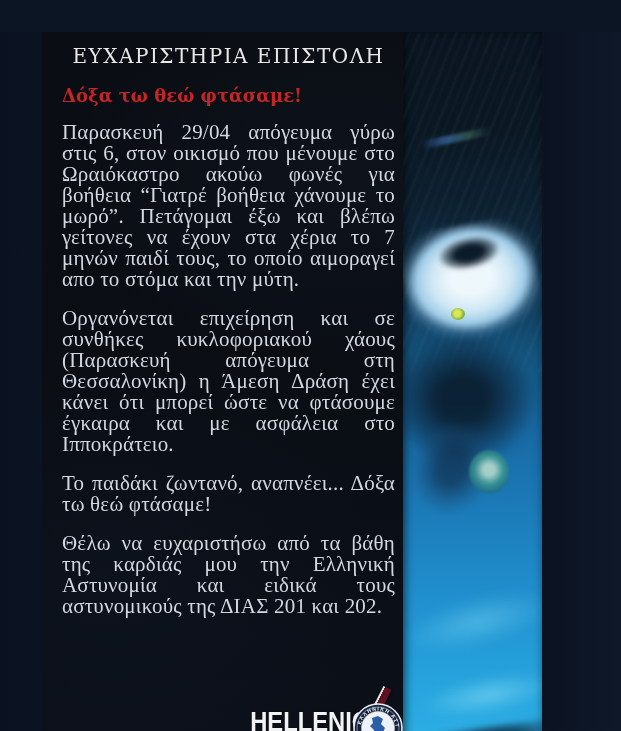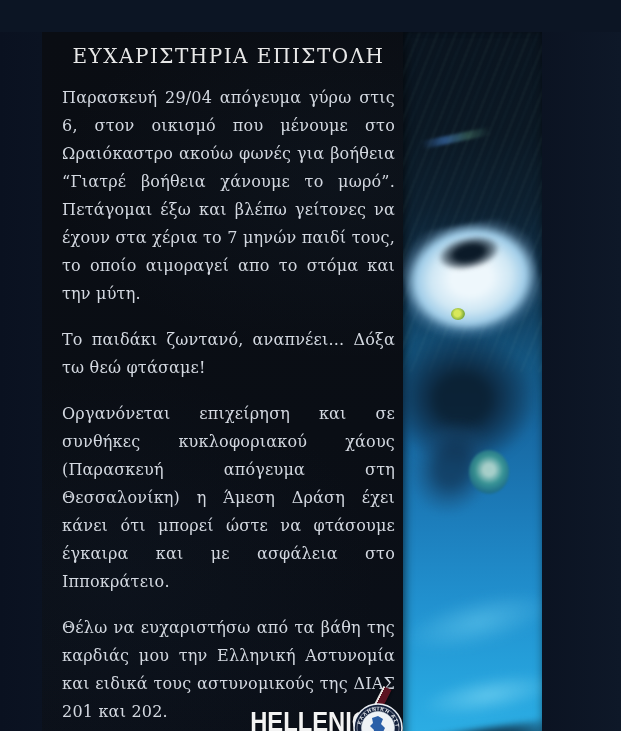--- a/index.html
+++ b/index.html
@@ -21,22 +21,22 @@
   .title{
     margin:0;padding-top:2px;text-align:center;
     font-size:20px;font-weight:400;letter-spacing:1.5px;
     color:#e8e8e8;white-space:nowrap;
   }
   .highlight{
     margin-top:17px;font-size:18px;font-weight:700;color:#c52525;
   }
   .paras{margin-top:16px;}
   .paras p{
-    margin:0 0 18px 0;font-size:16px;line-height:28px;color:#d3d8e0;
-    text-align:justify;text-justify:inter-word;letter-spacing:.2px;
+    margin:0 0 18px 0;font-size:21px;line-height:21px;color:#d3d8e0;
+    text-align:justify;text-justify:inter-word;letter-spacing:.2px;font-family:Liberation Serif, serif;
   }
   
   .photo{
     position:absolute;left:403px;top:0;width:139px;height:731px;overflow:hidden;
     background:linear-gradient(180deg,
       #0a141f 0%, #0b1824 14%, #0d2030 24%, #103049 33%,
       #145681 45%, #186aa4 55%, #1c7cba 66%, #2191cf 78%,
       #27a5de 90%, #2fb3e8 100%);
     box-shadow:inset 6px 0 10px -4px rgba(0,0,0,.6), inset -4px 0 8px -4px rgba(0,0,0,.4);
   }
@@ -117,24 +117,25 @@
   
   [data-interactable]{user-select:none;}
 </style>
 </head>
 <body>
 
 <div class="canvas" data-interactable="false">
 
   <div class="letter-area" data-interactable="false">
     <h1 class="title" data-interactable="false">ΕΥΧΑΡΙΣΤΗΡΙΑ ΕΠΙΣΤΟΛΗ</h1>
+    <div class="highlight" data-interactable="false">Δόξα τω θεώ φτάσαμε!</div>
     <div class="paras" data-interactable="false">
         <p data-interactable="false">Παρασκευή 29/04 απόγευμα γύρω στις 6, στον οικισμό που μένουμε στο Ωραιόκαστρο ακούω φωνές για βοήθεια “Γιατρέ βοήθεια χάνουμε το μωρό”. Πετάγομαι έξω και βλέπω γείτονες να έχουν στα χέρια το 7 μηνών παιδί τους, το οποίο αιμοραγεί απο το στόμα και την μύτη.</p>
+        <p data-interactable="false">Οργανόνεται επιχείρηση και σε συνθήκες κυκλοφοριακού χάους (Παρασκευή απόγευμα στη Θεσσαλονίκη) η Άμεση Δράση έχει κάνει ότι μπορεί ώστε να φτάσουμε έγκαιρα  και με ασφάλεια στο Ιπποκράτειο.</p>
         <p data-interactable="false">Το παιδάκι ζωντανό, αναπνέει... Δόξα τω θεώ φτάσαμε!</p>
-        <p data-interactable="false">Οργανόνεται επιχείρηση και σε συνθήκες κυκλοφοριακού χάους (Παρασκευή απόγευμα στη Θεσσαλονίκη) η Άμεση Δράση έχει κάνει ότι μπορεί ώστε να φτάσουμε έγκαιρα  και με ασφάλεια στο Ιπποκράτειο.</p>
         <p data-interactable="false">Θέλω να ευχαριστήσω από τα βάθη της καρδιάς μου την Ελληνική Αστυνομία και ειδικά τους αστυνομικούς της ΔΙΑΣ 201 και 202.</p>
       </div>
   </div>
 
   <div class="photo" data-interactable="false">
     <div class="streaks" data-interactable="false"></div>
     <div class="streak-light" data-interactable="false"></div>
     <div class="helmet" data-interactable="false"></div>
     <div class="helmet-visor" data-interactable="false"></div>
     <div class="helmet-dot" data-interactable="false"></div>

